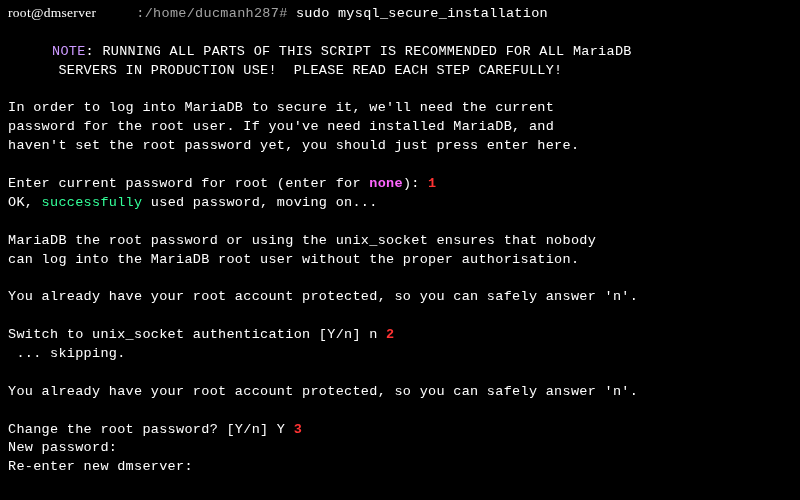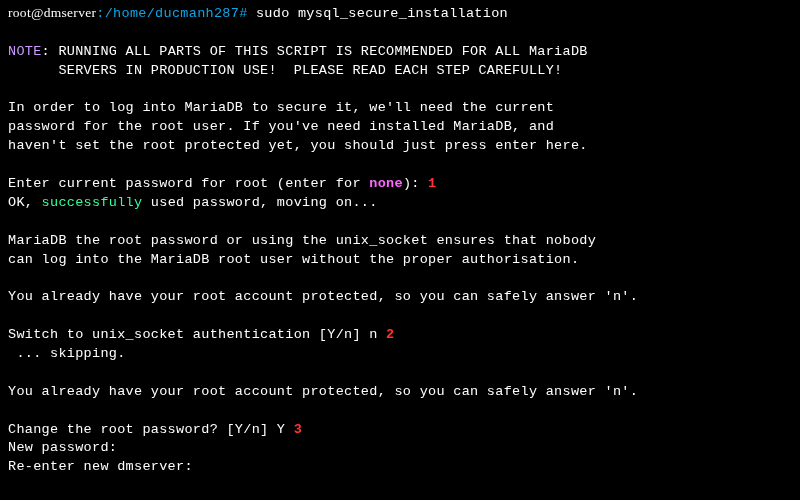--- a/index.html
+++ b/index.html
@@ -10,38 +10,38 @@
       line-height: 1.4;
       color: #ffffff;
       width: 800px;
       height: 500px;
       padding: 4px 8px;
       overflow: hidden;
       letter-spacing: 0.3px;
     }
     .line { white-space: pre; }
     .prompt-user { color: #ffffff; font-family: Liberation Serif, serif; }
-    .prompt-path { color: #0ea5e9; }
+    .prompt-path { color: #a3a3a3; margin-left: 40px; }
     .cmd { color: #ffffff; }
-    .note { color: #cc99ff; }
+    .note { color: #cc99ff; margin-left: 44px; }
     .none-word { color: #ff66ff; font-weight: bold; }
     .success { color: #33ff99; }
     .marker { color: #ff3333; font-weight: bold; }
   </style>
 </head>
 <body>
 
 <div class="line"><span class="prompt-user">root@dmserver</span><span class="prompt-path">:/home/ducmanh287# </span><span class="cmd">sudo mysql_secure_installation</span></div>
 <div class="line">&nbsp;</div>
 <div class="line"><span class="note">NOTE</span><span>: RUNNING ALL PARTS OF THIS SCRIPT IS RECOMMENDED FOR ALL MariaDB</span></div>
 <div class="line">      SERVERS IN PRODUCTION USE!  PLEASE READ EACH STEP CAREFULLY!</div>
 <div class="line">&nbsp;</div>
 <div class="line">In order to log into MariaDB to secure it, we'll need the current</div>
 <div class="line">password for the root user. If you've need installed MariaDB, and</div>
-<div class="line">haven't set the root protected yet, you should just press enter here.</div>
+<div class="line">haven't set the root password yet, you should just press enter here.</div>
 <div class="line">&nbsp;</div>
 <div class="line"><span>Enter current password for root (enter for </span><span class="none-word">none</span><span>): </span><span class="marker">1</span></div>
 <div class="line"><span>OK, </span><span class="success">successfully</span><span> used password, moving on...</span></div>
 <div class="line">&nbsp;</div>
 <div class="line">MariaDB the root password or using the unix_socket ensures that nobody</div>
 <div class="line">can log into the MariaDB root user without the proper authorisation.</div>
 <div class="line">&nbsp;</div>
 <div class="line">You already have your root account protected, so you can safely answer 'n'.</div>
 <div class="line">&nbsp;</div>
 <div class="line"><span>Switch to unix_socket authentication [Y/n] n </span><span class="marker">2</span></div>

